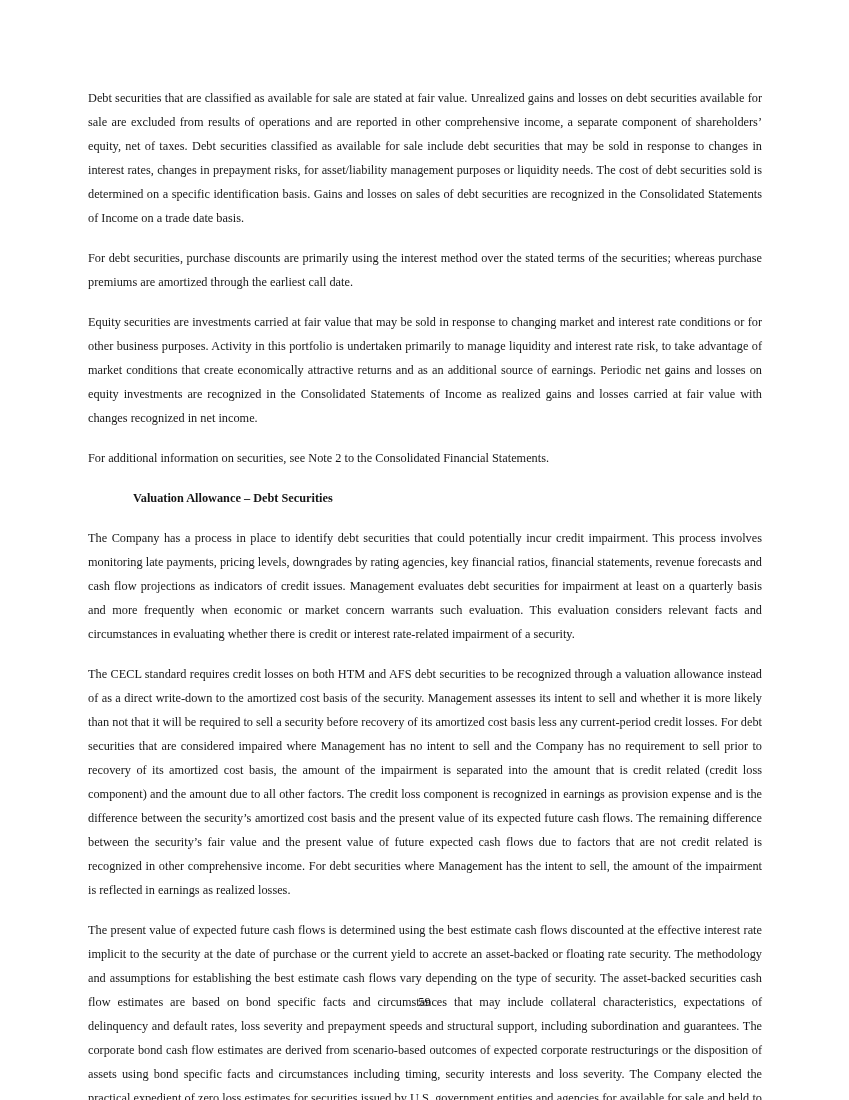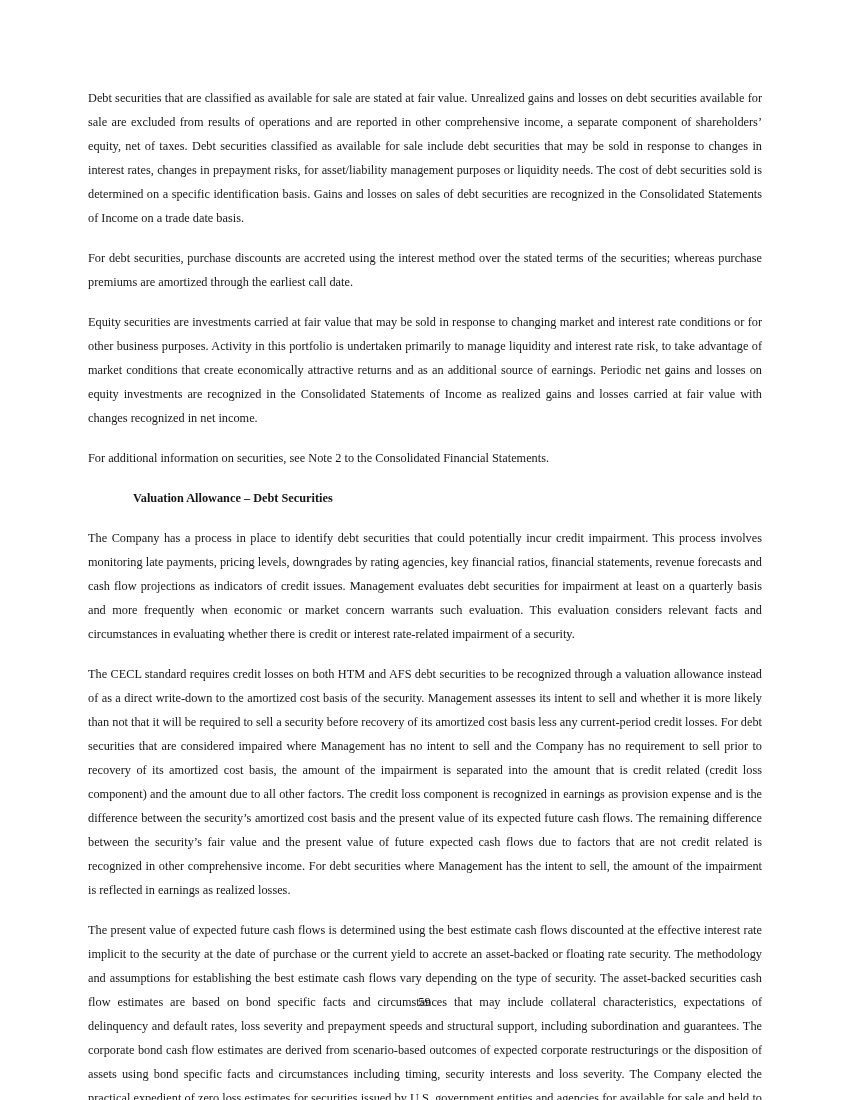--- a/index.html
+++ b/index.html
@@ -42,21 +42,21 @@
     font-size: 12.3px;
     line-height: 15.6px;
   }
 </style>
 </head>
 <body>
 
 <div class="page">
   <div class="content">
     <p>Debt securities that are classified as available for sale are stated at fair value. Unrealized gains and losses on debt securities available for sale are excluded from results of operations and are reported in other comprehensive income, a separate component of shareholders’ equity, net of taxes. Debt securities classified as available for sale include debt securities that may be sold in response to changes in interest rates, changes in prepayment risks, for asset/liability management purposes or liquidity needs. The cost of debt securities sold is determined on a specific identification basis. Gains and losses on sales of debt securities are recognized in the Consolidated Statements of Income on a trade date basis.</p>
-    <p>For debt securities, purchase discounts are accreted using the interest method over the stated terms of the securities; whereas purchase premiums are amortized through the earliest call date.</p>
+    <p>For debt securities, purchase discounts are primarily using the interest method over the stated terms of the securities; whereas purchase premiums are amortized through the earliest call date.</p>
     <p>Equity securities are investments carried at fair value that may be sold in response to changing market and interest rate conditions or for other business purposes. Activity in this portfolio is undertaken primarily to manage liquidity and interest rate risk, to take advantage of market conditions that create economically attractive returns and as an additional source of earnings. Periodic net gains and losses on equity investments are recognized in the Consolidated Statements of Income as realized gains and losses carried at fair value with changes recognized in net income.</p>
     <p>For additional information on securities, see Note 2 to the Consolidated Financial Statements.</p>
     <p class="heading">Valuation Allowance – Debt Securities</p>
     <p>The Company has a process in place to identify debt securities that could potentially incur credit impairment. This process involves monitoring late payments, pricing levels, downgrades by rating agencies, key financial ratios, financial statements, revenue forecasts and cash flow projections as indicators of credit issues. Management evaluates debt securities for impairment at least on a quarterly basis and more frequently when economic or market concern warrants such evaluation. This evaluation considers relevant facts and circumstances in evaluating whether there is credit or interest rate-related impairment of a security.</p>
     <p>The CECL standard requires credit losses on both HTM and AFS debt securities to be recognized through a valuation allowance instead of as a direct write-down to the amortized cost basis of the security. Management assesses its intent to sell and whether it is more likely than not that it will be required to sell a security before recovery of its amortized cost basis less any current-period credit losses.  For debt securities that are considered impaired where Management has no intent to sell and the Company has no requirement to sell prior to recovery of its amortized cost basis, the amount of the impairment is separated into the amount that is credit related (credit loss component) and the amount due to all other factors. The credit loss component is recognized in earnings as provision expense and is the difference between the security’s amortized cost basis and the present value of its expected future cash flows. The remaining difference between the security’s fair value and the present value of future expected cash flows due to factors that are not credit related is recognized in other comprehensive income. For debt securities where Management has the intent to sell, the amount of the impairment is reflected in earnings as realized losses.</p>
     <p>The present value of expected future cash flows is determined using the best estimate cash flows discounted at the effective interest rate implicit to the security at the date of purchase or the current yield to accrete an asset-backed or floating rate security. The methodology and assumptions for establishing the best estimate cash flows vary depending on the type of security. The asset-backed securities cash flow estimates are based on bond specific facts and circumstances that may include collateral characteristics, expectations of delinquency and default rates, loss severity and prepayment speeds and structural support, including subordination and guarantees. The corporate bond cash flow estimates are derived from scenario-based outcomes of expected corporate restructurings or the disposition of assets using bond specific facts and circumstances including timing, security interests and loss severity. The Company elected the practical expedient of zero loss estimates for securities issued by U.S. government entities and agencies for available for sale and held to maturity securities. These securities are either explicitly or implicitly guaranteed by the U.S. Government, are highly rated by major agencies and have a long history of no credit losses.</p>
   </div>
   <div class="page-number">59</div>
 </div>
 

